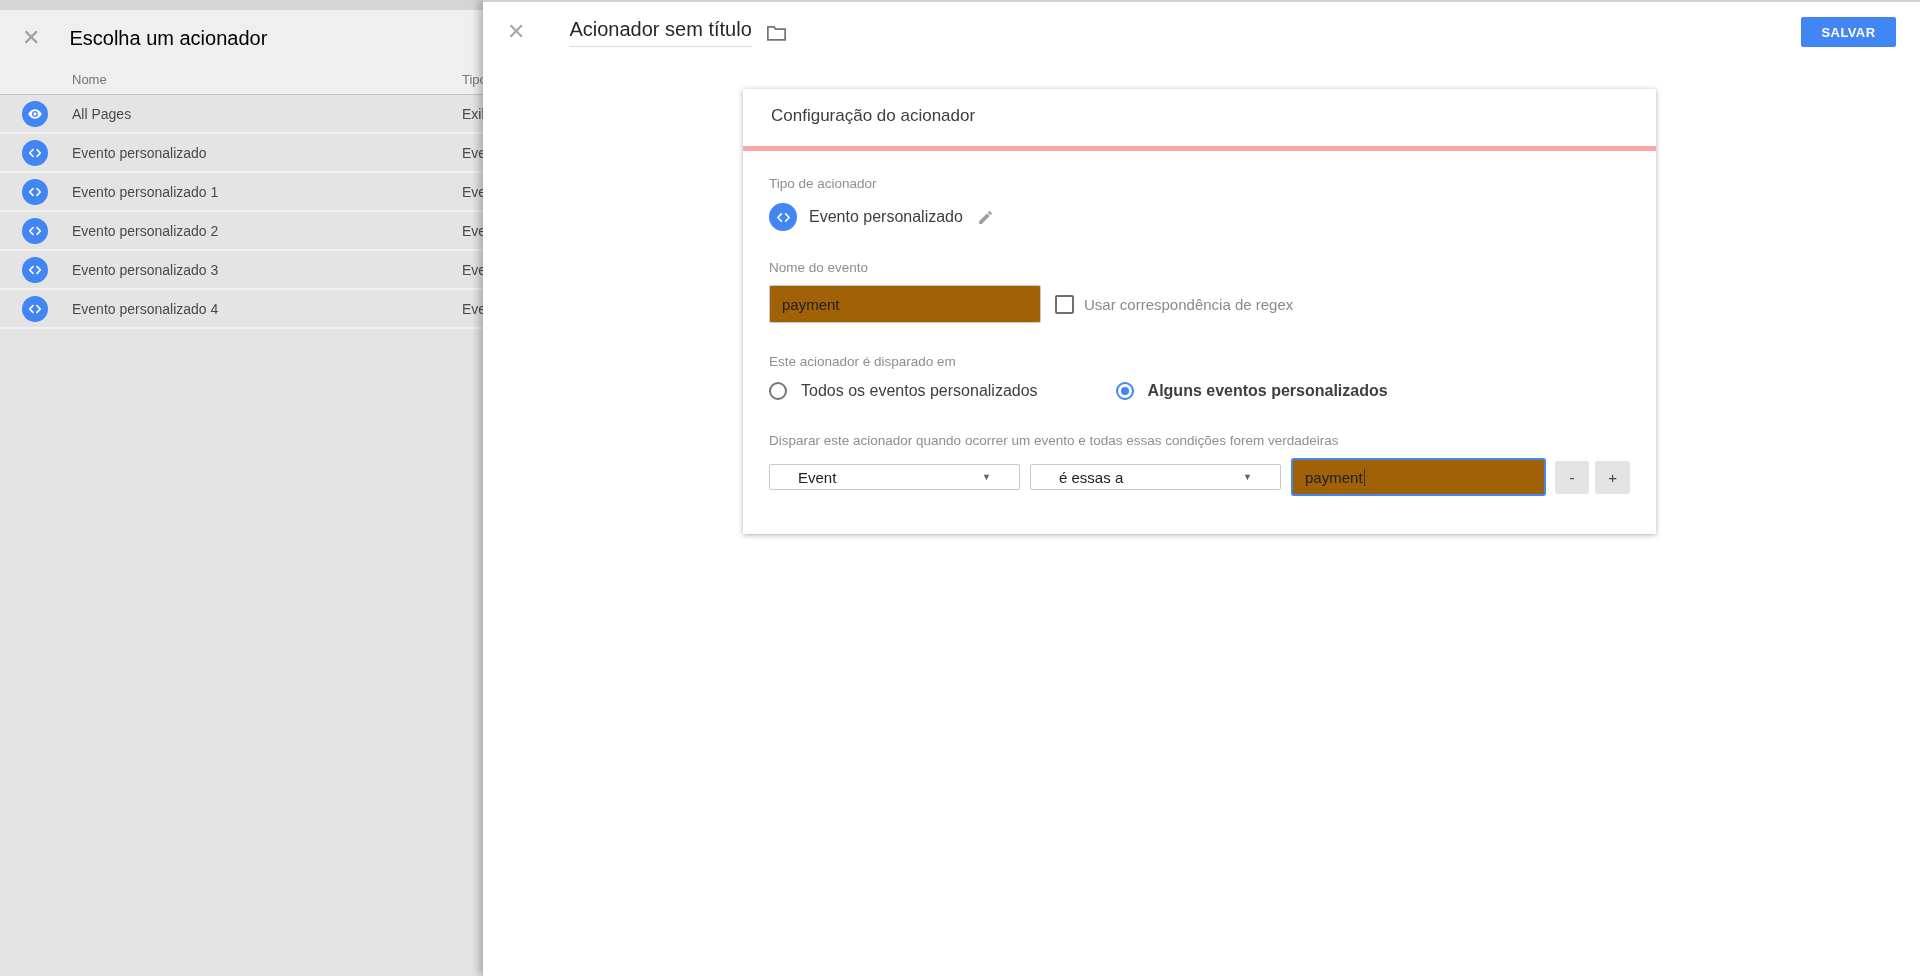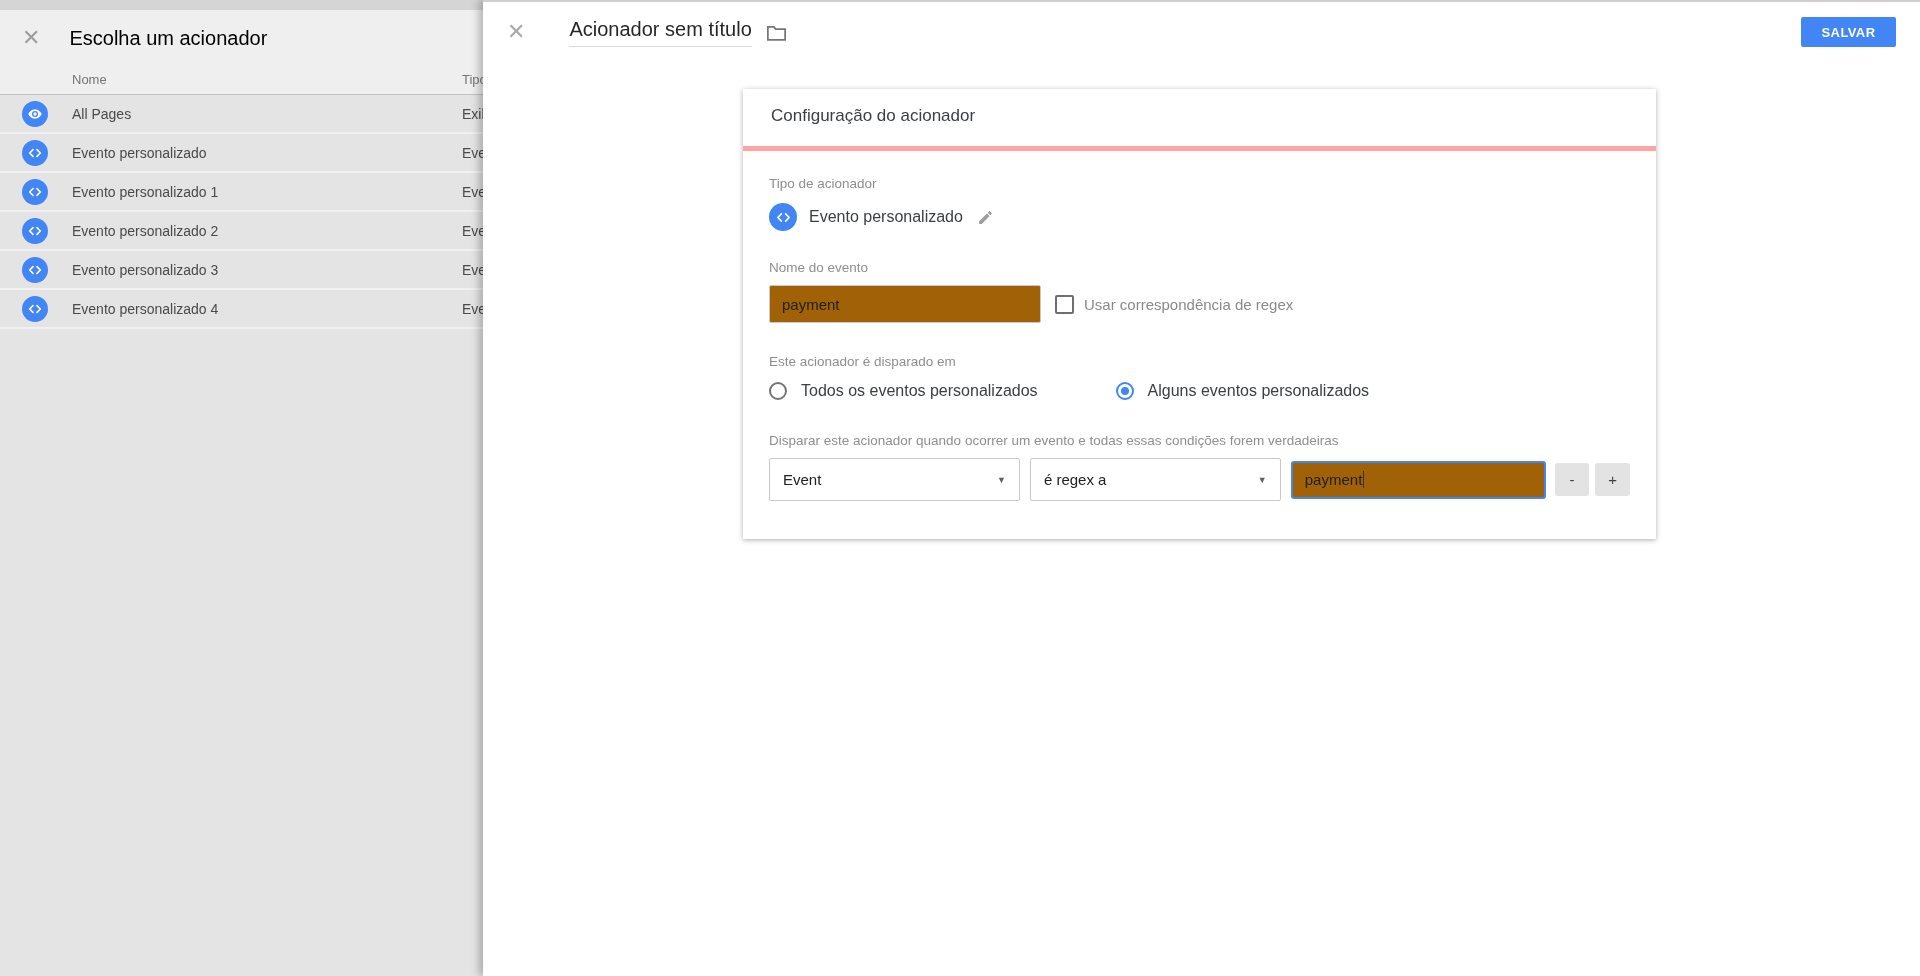--- a/index.html
+++ b/index.html
@@ -66,26 +66,26 @@
 
   .fires-section { margin-top:31px; }
   .radio-row { margin-top:13px; display:flex; align-items:center;gap:48px; }
   .radio-opt { display:flex; align-items:center; cursor:pointer; }
   .radio-circle { width:18px; height:18px; border:2px solid #757575; border-radius:50%;
     flex:none; }
   .radio-circle.checked { border-color:#4285f4; position:relative; }
   .radio-circle.checked::after { content:""; position:absolute; left:3px; top:3px;
     width:8px; height:8px; border-radius:50%; background:#4285f4; }
   .radio-label { margin-left:14px; font-size:16px; color:#3c4043; }
-  .radio-opt + .radio-opt { margin-left:30px; }
+  .radio-opt + .radio-opt { margin-left:30px;font-weight:bold; }
 
   .cond-section { margin-top:33px; }
   .cond-row { margin-top:10px; display:flex; align-items:center; }
-  .select-box { width:253px; height:43px; border:1px solid #c9c9c9; border-radius:2px;
-    background:#fff; margin-right:10px; padding:0 13px; display:flex;
+  .select-box { width:253px; height:26px; border:1px solid #c9c9c9; border-radius:2px;
+    background:#fff; margin-right:10px; padding:0 28px; display:flex;
     align-items:center; justify-content:space-between; cursor:pointer; }
   .select-value { font-size:15px; color:#212121; }
   .select-arrow { font-size:9px; color:#616161; }
   .cond-value-input { width:257px; border:2px solid #4285f4; border-radius:3px;
     display:flex; align-items:center; }
   .caret { display:inline-block; width:1px; height:17px; background:#333;
     margin-left:1px; vertical-align:middle; }
   .mini-btn { width:35px; height:33px; background:#e3e3e3; border:none;
     border-radius:3px; font-size:15px; color:#424242; cursor:pointer;
     font-family:"Liberation Sans","DejaVu Sans",sans-serif; }
@@ -217,21 +217,21 @@
       </div>
 
       <div class="cond-section">
         <div class="field-label">Disparar este acionador quando ocorrer um evento e todas essas condições forem verdadeiras</div>
         <div class="cond-row">
           <div class="select-box">
             <span class="select-value">Event</span>
             <span class="select-arrow">▼</span>
           </div>
           <div class="select-box">
-            <span class="select-value">é regex a</span>
+            <span class="select-value">é essas a</span>
             <span class="select-arrow">▼</span>
           </div>
           <div class="text-input cond-value-input">
             <span>payment</span>
             <span class="caret"></span>
           </div>
           <button class="mini-btn minus-btn">-</button>
           <button class="mini-btn plus-btn">+</button>
         </div>
       </div>

